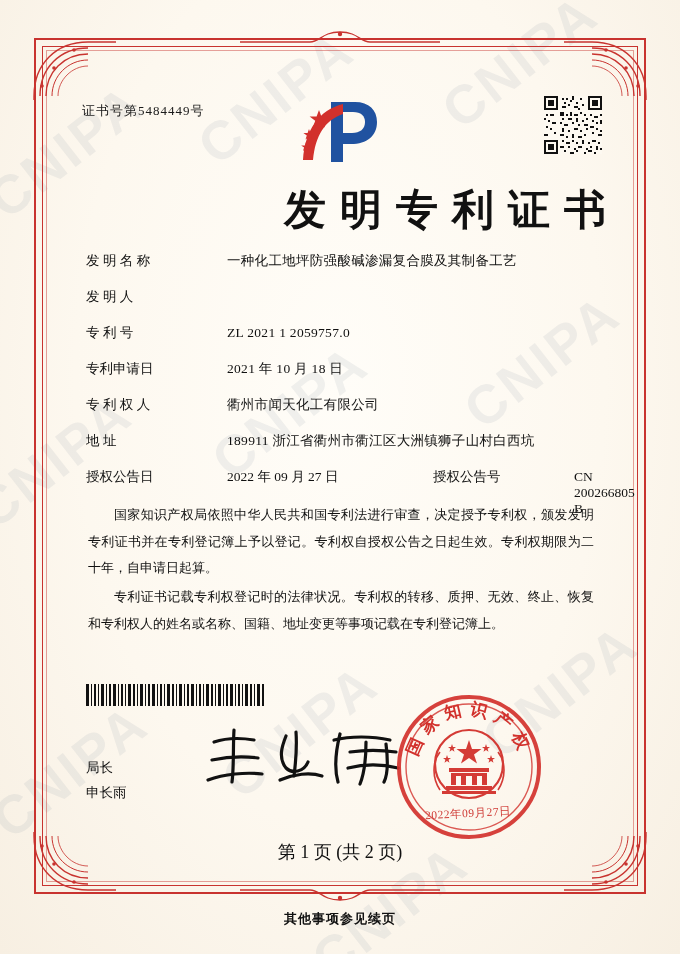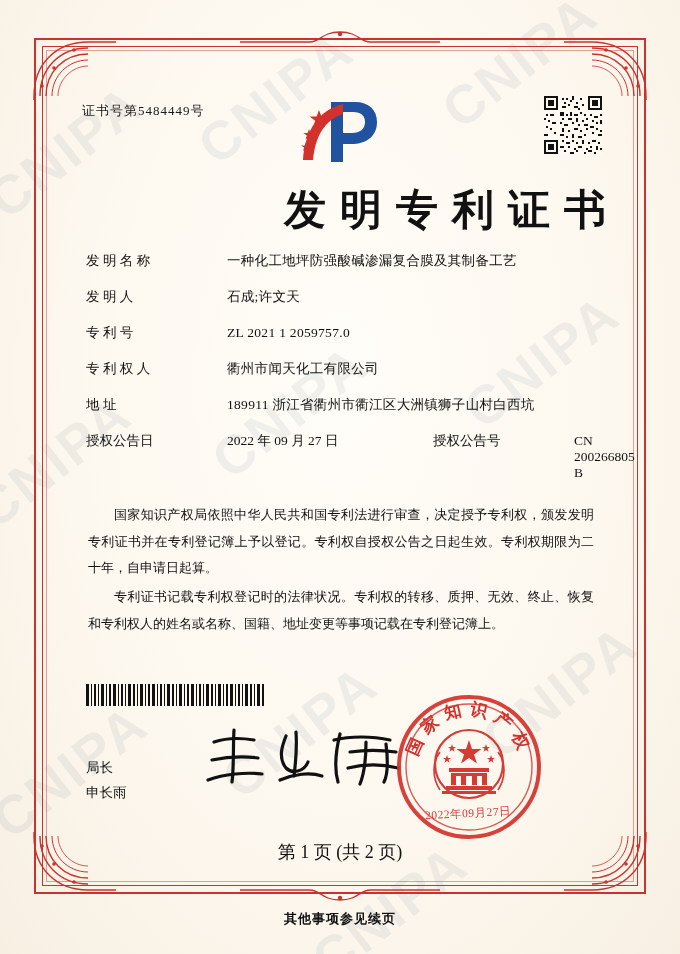--- a/index.html
+++ b/index.html
@@ -479,28 +479,31 @@
 
     <div class="fields">
 
       <div class="row">
         <div class="label">发 明 名 称</div>
         <div class="value">一种化工地坪防强酸碱渗漏复合膜及其制备工艺</div>
       </div>
 
       <div class="row">
         <div class="label">发 明 人</div>
-        <div class="value">石成;许文天</div>
       </div>
 
       <div class="row">
         <div class="label">专 利 号</div>
         <div class="value">ZL 2021 1 2059757.0</div>
       </div>
 
+      <div class="row">
+        <div class="label">专利申请日</div>
+        <div class="value">2021 年 10 月 18 日</div>
+      </div>
 
       <div class="row">
         <div class="label">专 利 权 人</div>
         <div class="value">衢州市闻天化工有限公司</div>
       </div>
 
       <div class="row">
         <div class="label">地        址</div>
         <div class="value">189911 浙江省衢州市衢江区大洲镇狮子山村白西坑</div>
       </div>

